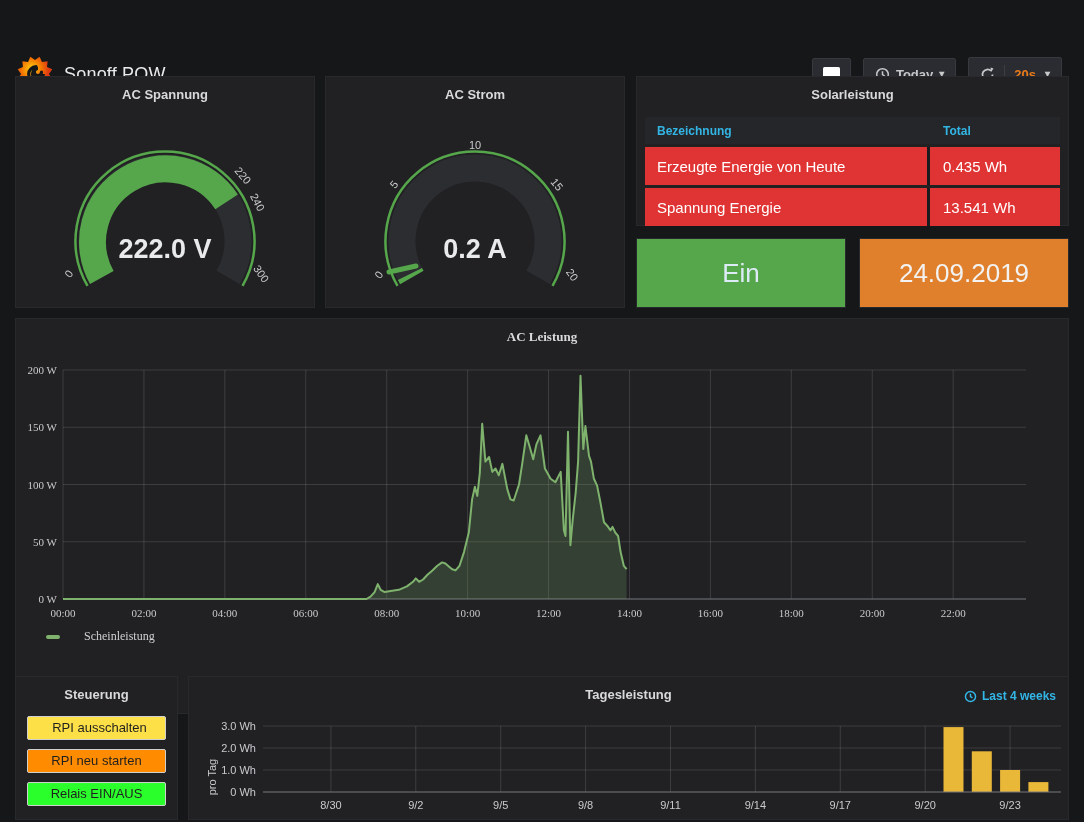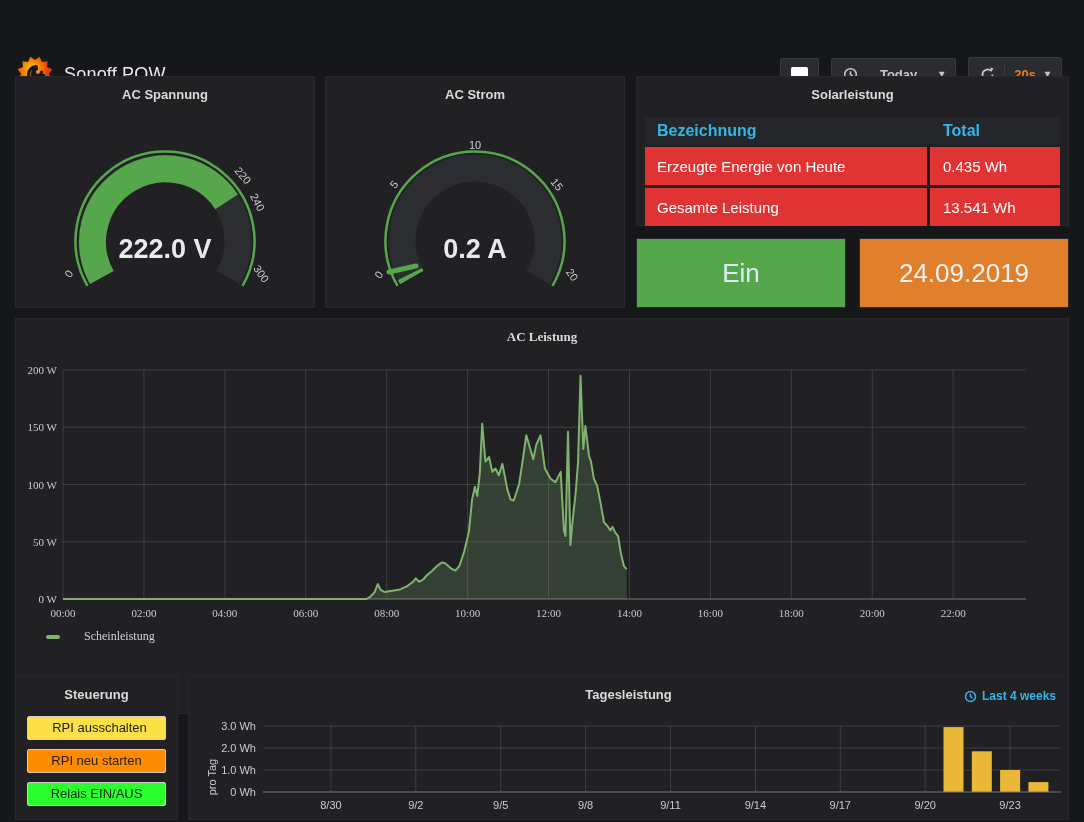--- a/index.html
+++ b/index.html
@@ -3,39 +3,39 @@
 <meta charset="utf-8">
 <style>
   html,body{margin:0;padding:0;background:#0e0f11;}
   .screen{position:relative;width:1084px;height:822px;background:#161719;overflow:hidden;
           font-family:"Liberation Sans",sans-serif;color:#d8d9da;}
   
   .navbar{position:absolute;left:0;top:0;width:100%;height:56px;display:flex;align-items:center;margin-top:46px;}
   .logo{width:38px;height:38px;margin-left:16px;flex:0 0 auto;cursor:pointer;}
   .dash-title{margin-left:10px;font-size:18px;font-weight:500;color:#eaeaec;letter-spacing:.2px;}
   .nav-right{position:absolute;right:22px;top:11px;display:flex;align-items:center;gap:12px;}
-  .nav-btn{display:flex;align-items:center;gap:22px;height:32px;padding:0 11px;background:#2a2c31;
+  .nav-btn{display:flex;align-items:center;gap:6px;height:32px;padding:0 11px;background:#2a2c31;
            border:1px solid #37393f;border-radius:2px;color:#c7c8ca;font-size:13px;font-weight:600;
            cursor:pointer;font-family:inherit;}
   .nav-btn svg{display:block;}
   .caret{font-size:10px;color:#c7c8ca;line-height:1;}
   .refresh-interval{color:#eb7b18;font-weight:700;}
   .refresh-divider{width:1px;height:18px;background:#3c3e44;}
   
   .panel{position:absolute;background:#212124;border:1px solid #27292d;box-sizing:border-box;margin-top:8px;}
   .panel-title{position:absolute;left:0;right:0;top:10px;text-align:center;font-size:13px;
                font-weight:700;color:#d8d9da;cursor:pointer;z-index:2;}
   .gauge-svg{position:absolute;left:0;top:0;}
   .gauge-value{font-size:27px;font-weight:700;fill:#e9eaec;text-anchor:middle;}
   .gauge-tick{font-size:11px;fill:#c9cacc;text-anchor:middle;}
   .tick{font-size:11px;fill:#c9cacc;}
   
   .solar-table{position:absolute;left:8px;right:8px;top:40px;}
   .solar-head{display:flex;height:27px;align-items:center;background:#242629;
-              color:#33b5e5;font-size:16px;font-weight:700;}
+              color:#33b5e5;font-size:12px;font-weight:700;}
   .solar-row{display:flex;height:38px;align-items:center;margin-top:3px;background:#e03434;
              color:#fff;font-size:15px;}
   .c1{flex:0 0 285px;padding-left:12px;box-sizing:border-box;}
   .solar-row .c1{border-right:3px solid #1a1b1e;height:100%;display:flex;align-items:center;}
   .c2{flex:1;padding-left:13px;}
   
   .stat-panel{display:flex;align-items:center;justify-content:center;font-size:26px;font-weight:500;}
   
   .ctl-btn{display:block;width:139px;height:24px;margin:0 auto 9px auto;border:1px solid #cfcfcf;
            border-radius:2px;font-family:inherit;font-size:13px;color:#1f1f1f;cursor:pointer;line-height:20px;}
@@ -132,21 +132,21 @@
     <div class="solar-table">
       <div class="solar-head">
         <div class="c1">Bezeichnung</div>
         <div class="c2">Total</div>
       </div>
       <div class="solar-row">
         <div class="c1">Erzeugte Energie von Heute</div>
         <div class="c2">0.435 Wh</div>
       </div>
       <div class="solar-row">
-        <div class="c1">Gesamte Leistung</div>
+        <div class="c1">Spannung Energie</div>
         <div class="c2">13.541 Wh</div>
       </div>
     </div>
   </div>
 
   <div class="panel stat-panel" style="left:636px;top:230px;width:210px;height:70px;background:#56a64b;color:#dcebf7;">
     <span>Ein</span>
   </div>
   <div class="panel stat-panel" style="left:859px;top:230px;width:210px;height:70px;background:#e0802c;color:#f2f2f2;">
     <span>24.09.2019</span>

